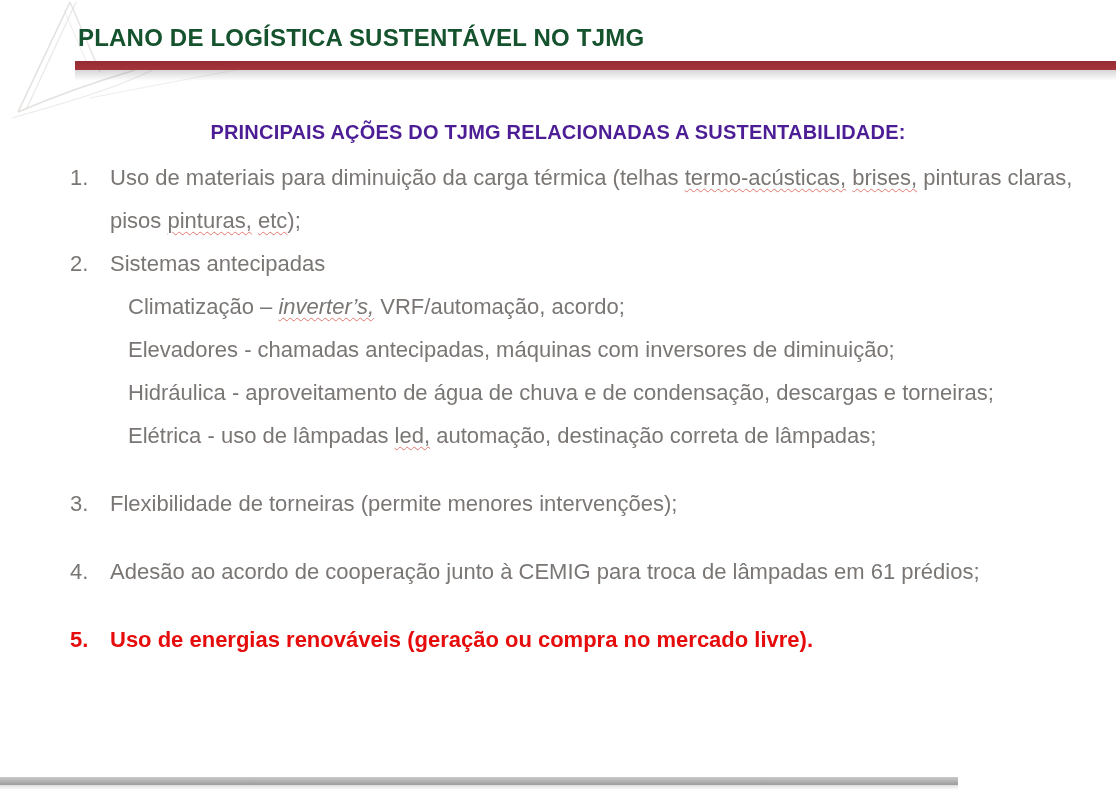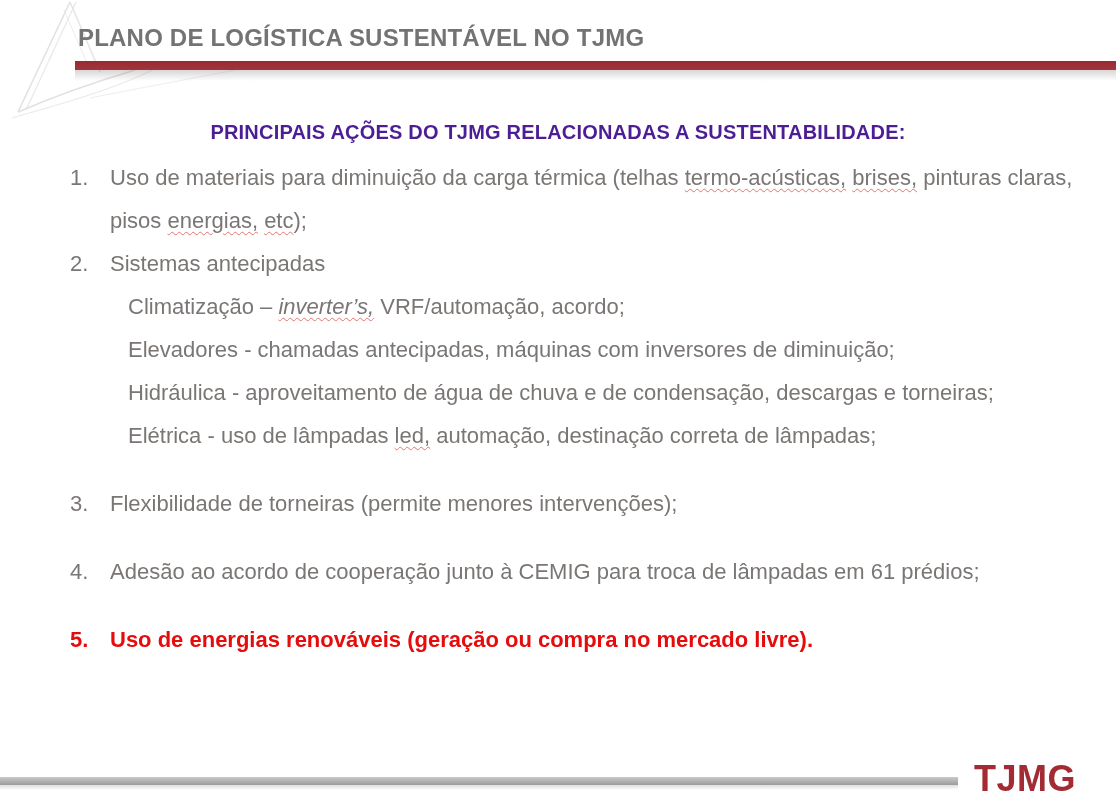--- a/index.html
+++ b/index.html
@@ -11,21 +11,21 @@
     overflow: hidden;
   }
   .slide { position: absolute; inset: 0; }
 
   
   .watermark { position: absolute; left: 0; top: 0; pointer-events: none; }
 
   
   .title {
     position: absolute; left: 78px; top: 24px; margin: 0;
-    font-size: 24px; font-weight: bold; color: #737373;
+    font-size: 24px; font-weight: bold; color: #14532d;
     letter-spacing: 0.2px; white-space: nowrap;
   }
   .title-rule {
     position: absolute; left: 75px; right: 0; top: 61px; height: 9px;
     background: linear-gradient(#962b33, #a5343c);
   }
   .title-rule::after {
     content: ""; position: absolute; left: 0; right: 0; top: 9px; height: 11px;
     background: linear-gradient(rgba(120,120,120,0.30), rgba(255,255,255,0));
   }
@@ -97,21 +97,21 @@
 
   <h1 class="title">PLANO DE LOGÍSTICA SUSTENTÁVEL NO TJMG</h1>
   <div class="title-rule"></div>
 
   <h2 class="heading">PRINCIPAIS AÇÕES DO TJMG RELACIONADAS A SUSTENTABILIDADE:</h2>
 
   <div class="list">
 
     <div class="item">
       <span class="num">1.</span>
-      <div class="content"><span>Uso de materiais para diminuição da carga térmica (telhas </span><span class="misspelled">termo-acústicas,</span><span> </span><span class="misspelled">brises,</span><span> pinturas claras, pisos </span><span class="misspelled">energias,</span><span> </span><span class="misspelled">etc</span><span>);</span></div>
+      <div class="content"><span>Uso de materiais para diminuição da carga térmica (telhas </span><span class="misspelled">termo-acústicas,</span><span> </span><span class="misspelled">brises,</span><span> pinturas claras, pisos </span><span class="misspelled">pinturas,</span><span> </span><span class="misspelled">etc</span><span>);</span></div>
     </div>
 
     <div class="item">
       <span class="num">2.</span>
       <div class="content">
         <div><span>Sistemas antecipadas</span></div>
         <div class="sub"><span>Climatização – </span><span class="italic-misspelled">inverter’s,</span><span> VRF/automação, acordo;</span></div>
         <div class="sub"><span>Elevadores - chamadas antecipadas, máquinas com inversores de diminuição;</span></div>
         <div class="sub"><span>Hidráulica - aproveitamento de água de chuva e de condensação, descargas e torneiras;</span></div>
         <div class="sub"><span>Elétrica - uso de lâmpadas </span><span class="misspelled">led,</span><span> automação, destinação correta de lâmpadas;</span></div>
@@ -129,15 +129,14 @@
     </div>
 
     <div class="item spaced emphasis">
       <span class="num">5.</span>
       <div class="content"><span>Uso de energias renováveis (geração ou compra no mercado livre).</span></div>
     </div>
 
   </div>
 
   <div class="footer-bar"></div>
-  <div class="footer-logo">TJMG</div>
 
 </div>
 
 </body></html>

